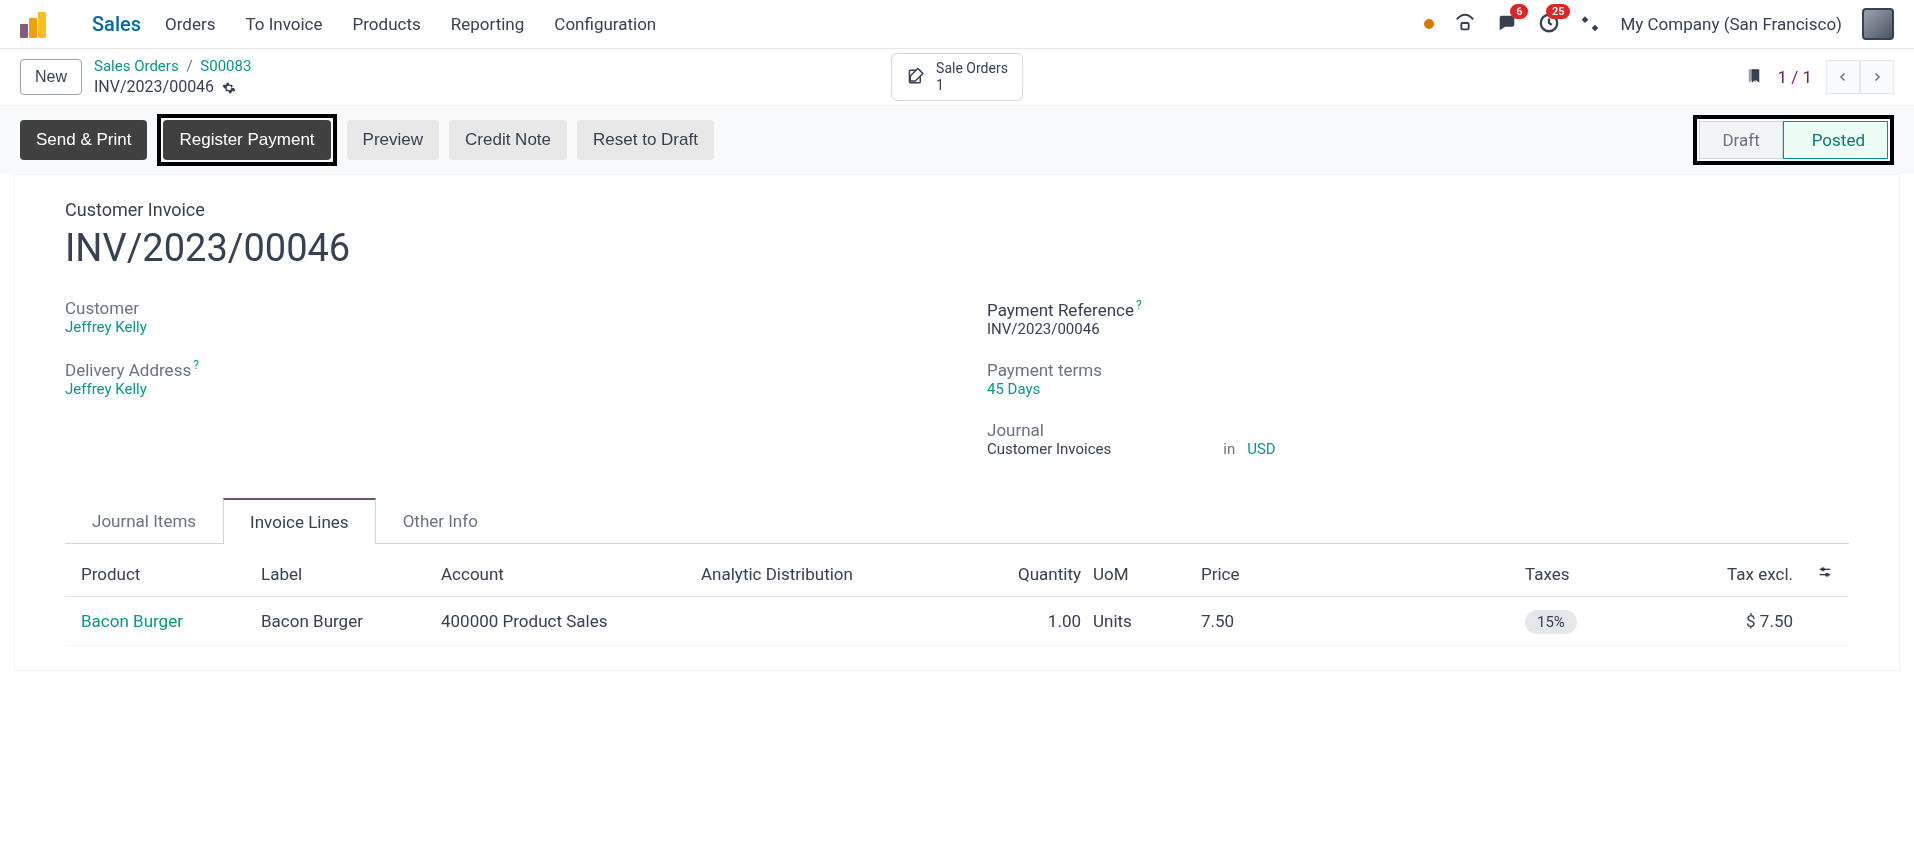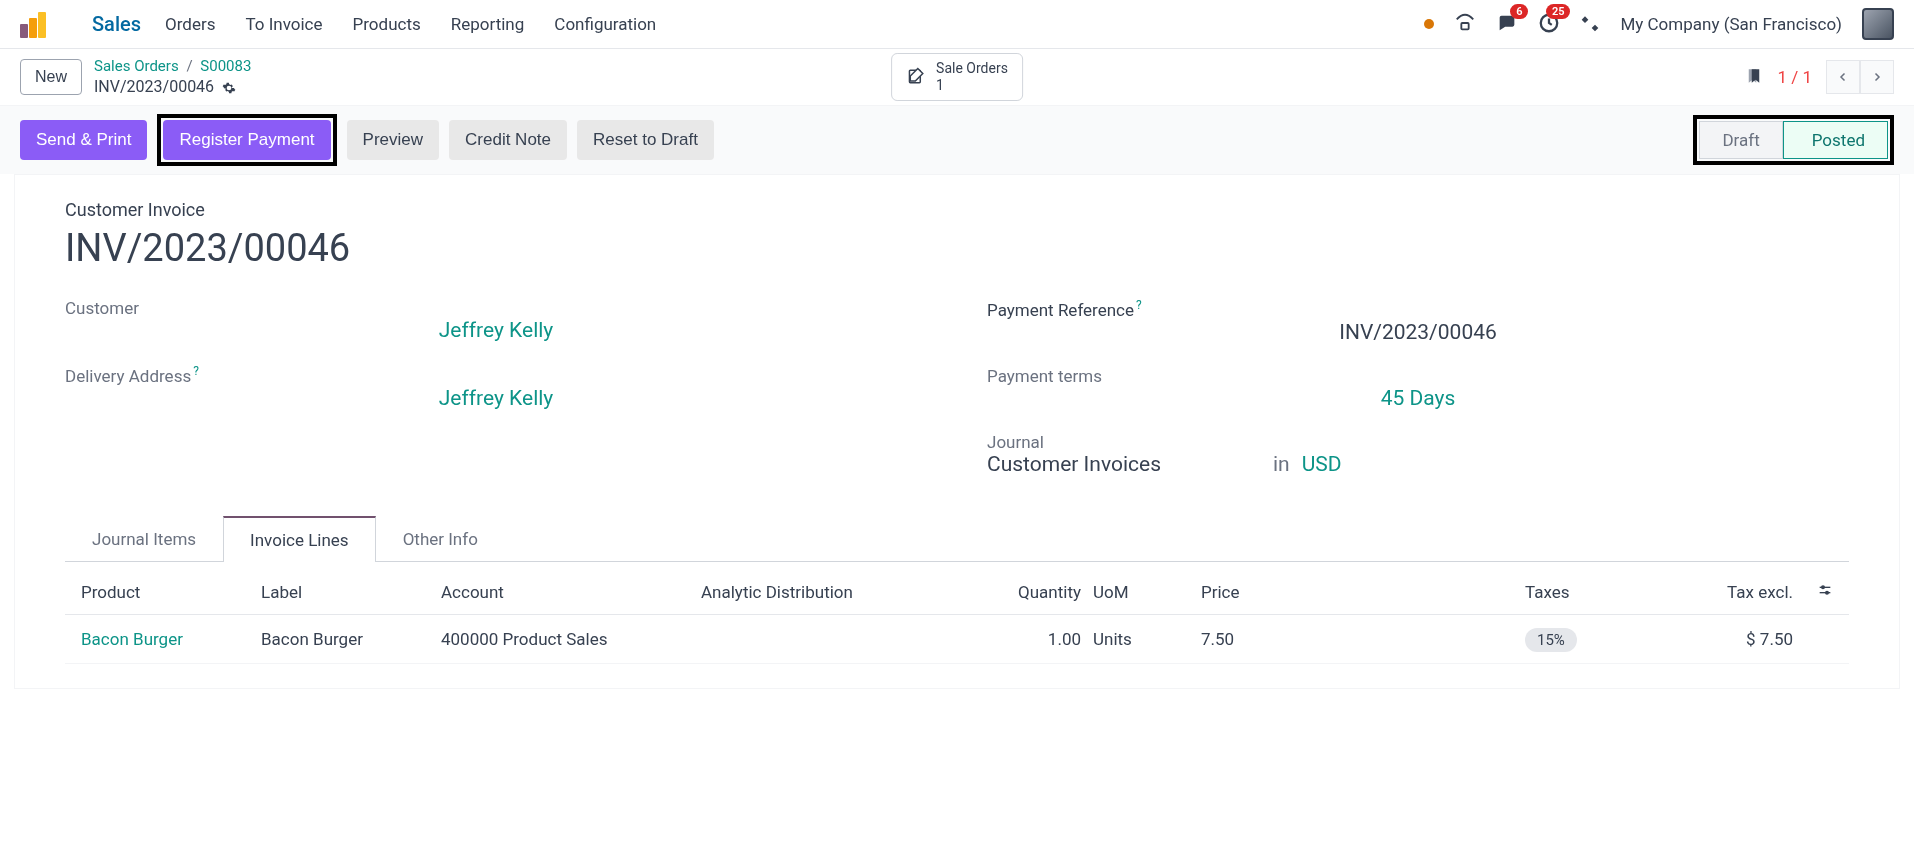--- a/index.html
+++ b/index.html
@@ -42,48 +42,48 @@
     .bc-link { color: #0d9488; cursor: pointer; }
     .bc-sep { color: #6b7280; margin: 0 4px; }
     .breadcrumb-bottom { display: flex; align-items: center; gap: 8px; font-size: 16px; color: #374151; }
     .gear-small { width: 14px; height: 14px; }
     .smart-button { display: flex; align-items: center; gap: 10px; border: 1px solid #d1d5db; border-radius: 6px; padding: 6px 14px; background: #fff; cursor: pointer; }
     .smart-icon svg { width: 20px; height: 20px; }
     .smart-text { display: flex; flex-direction: column; font-size: 14px; color: #374151; line-height: 1.2; }
 
     .sub-right { margin-left: auto; display: flex; align-items: center; gap: 14px; }
     .bookmark-icon svg { width: 18px; height: 22px; }
-    .pager { font-size: 17px; color: #ef4444; }
+    .pager { font-size: 17px; color: #701a75; }
     .page-arrow { width: 34px; height: 34px; border: 1px solid #e5e7eb; background: #f9fafb; display: inline-flex; align-items: center; justify-content: center; cursor: pointer; }
     .page-arrows { display: flex; }
 
     .button-bar { display: flex; align-items: center; padding: 12px 20px; background: #f9fafb; gap: 10px; border-top: 1px solid #f3f4f6; }
     .btn { padding: 10px 16px; border-radius: 4px; font-size: 17px; border: none; cursor: pointer; }
-    .btn-primary { background: #8b5cf6; color: #fff; }
+    .btn-primary { background: #404040; color: #fff; }
     .btn-secondary { background: #e8e8e8; color: #374151; }
     .highlight-box-1 { border: 4px solid #000; padding: 2px; margin: -4px 0; }
     .status-bar { margin-left: auto; display: flex; }
     .highlight-box-2 { border: 4px solid #000; padding: 2px; margin: -4px 0; display: flex; }
     .status-step { position: relative; padding: 8px 22px; font-size: 17px; border: 1px solid #d1d5db; background: #f3f4f6; color: #6b7280; }
     .status-step.active { border-color: #0d9488; background: #ecfdf5; color: #0f766e; }
     .status-step.first::after {
       content: ""; position: absolute; right: -10px; top: 0; bottom: 0; width: 20px;
       background: #f3f4f6; clip-path: polygon(0 0, 50% 50%, 0 100%); border-right: 1px solid #d1d5db; z-index: 1;
     }
     .status-step.active.second { padding-left: 28px; }
 
     .content { padding: 24px 50px; border: 1px solid #f3f4f6; margin: 0 14px; background: #fff; }
     .doc-type { font-size: 18px; color: #374151; margin-bottom: 6px; }
     .doc-title { font-size: 38px; font-weight: 400; color: #374151; margin-bottom: 28px; }
     .info-grid { display: flex; gap: 60px; margin-bottom: 40px; }
     .info-col { flex: 1; display: flex; flex-direction: column; gap: 22px; }
     .info-row { display: flex; flex-direction: column; }
     .info-label { width: 200px; font-size: 17px; color: #6b7280; }
     .info-label.dark { color: #374151; }
-    .info-value { font-size: 21px; color: #374151; text-align: center; }
+    .info-value { font-size: 15px; color: #374151; }
     .info-value.link { color: #0d9488; cursor: pointer; }
     .help-q { color: #0d9488; font-size: 12px; vertical-align: super; margin-left: 2px; }
     .journal-row { display: flex; align-items: center; gap: 12px; }
 
     .tabs { display: flex; border-bottom: 1px solid #d1d5db; }
     .tab { padding: 12px 26px; font-size: 17px; color: #6b7280; border: 1px solid transparent; border-bottom: none; cursor: pointer; margin-bottom: -1px; }
     .tab.active { border-color: #d1d5db; border-top: 2px solid #71516e; background: #fff; color: #374151; }
 
     .table { width: 100%; margin-top: 8px; }
     .thead { display: flex; padding: 12px 16px; font-size: 17px; color: #374151; border-bottom: 1px solid #e5e7eb; }

